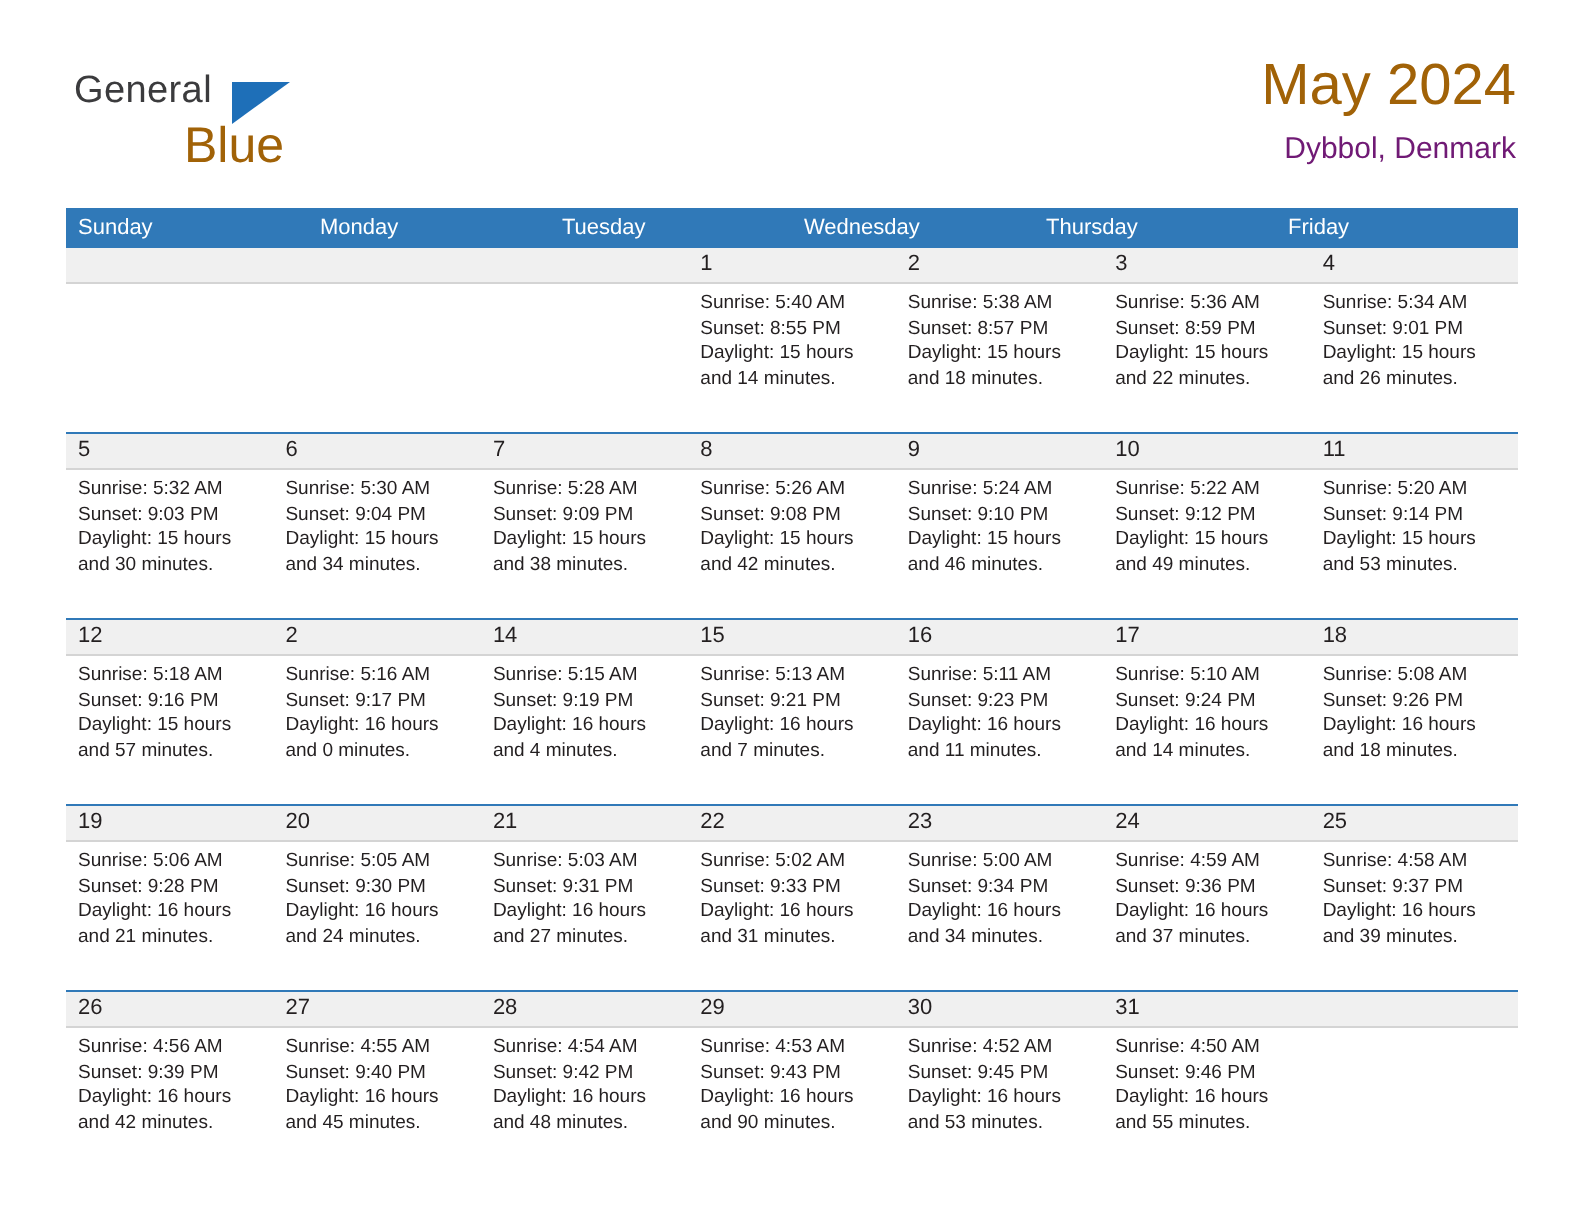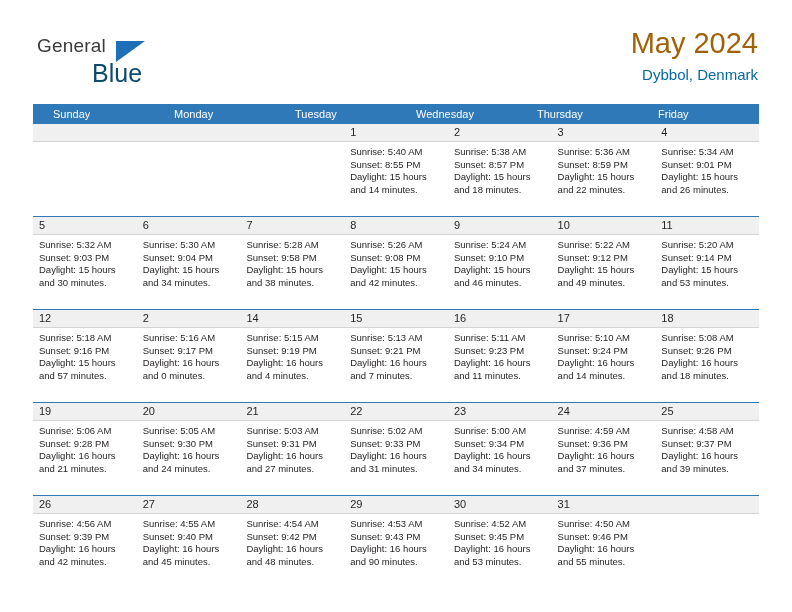--- a/index.html
+++ b/index.html
@@ -49,42 +49,42 @@
     position: absolute;
     left: 83px;
     top: 5px;
     width: 0;
     height: 0;
     border-left: 29px solid #1e6fb8;
     border-bottom: 21px solid transparent;
   }
   .logo-blue {
     font-size: 25px;
-    color: #0c4a6e;
+    color: #a16207;
     line-height: 1;
     position: absolute;
     left: 59px;
     top: 25px;
   }
   .title-wrap {
     position: absolute;
     right: 0;
     top: 0;
     text-align: right;
   }
   .cal-title {
     font-size: 29px;
     color: #a16207;
     line-height: 1.05;
     font-weight: normal;
     margin: 0;
   }
   .cal-subtitle {
     font-size: 15px;
-    color: #0369a1;
+    color: #701a75;
     margin-top: 9px;
     line-height: 1;
   }
 
   
   .calendar {
     position: absolute;
     left: 33px;
     top: 104px;
     width: 726px;
@@ -92,21 +92,21 @@
   .dow-row {
     display: flex;
     background: #3079b8;
     height: 20px;
   }
   .dow {
     flex: 1 1 0;
     color: #ffffff;
     font-size: 11px;
     line-height: 20px;
-    padding-left: 20px;
+    padding-left: 6px;
     box-sizing: border-box;
     white-space: nowrap;
   }
   .week {
     display: flex;
     border-top: 1px solid #3079b8;
     height: 92px;
   }
   .week:first-of-type {
     border-top: none;
@@ -263,21 +263,21 @@
               <div class="cell-line">Daylight: 15 hours</div>
               <div class="cell-line">and 34 minutes.</div>
             </div>
           </div>
           <div class="cell">
             <div class="daynum-band">
               <div class="daynum">7</div>
             </div>
             <div class="cell-body">
               <div class="cell-line">Sunrise: 5:28 AM</div>
-              <div class="cell-line">Sunset: 9:58 PM</div>
+              <div class="cell-line">Sunset: 9:09 PM</div>
               <div class="cell-line">Daylight: 15 hours</div>
               <div class="cell-line">and 38 minutes.</div>
             </div>
           </div>
           <div class="cell">
             <div class="daynum-band">
               <div class="daynum">8</div>
             </div>
             <div class="cell-body">
               <div class="cell-line">Sunrise: 5:26 AM</div>

